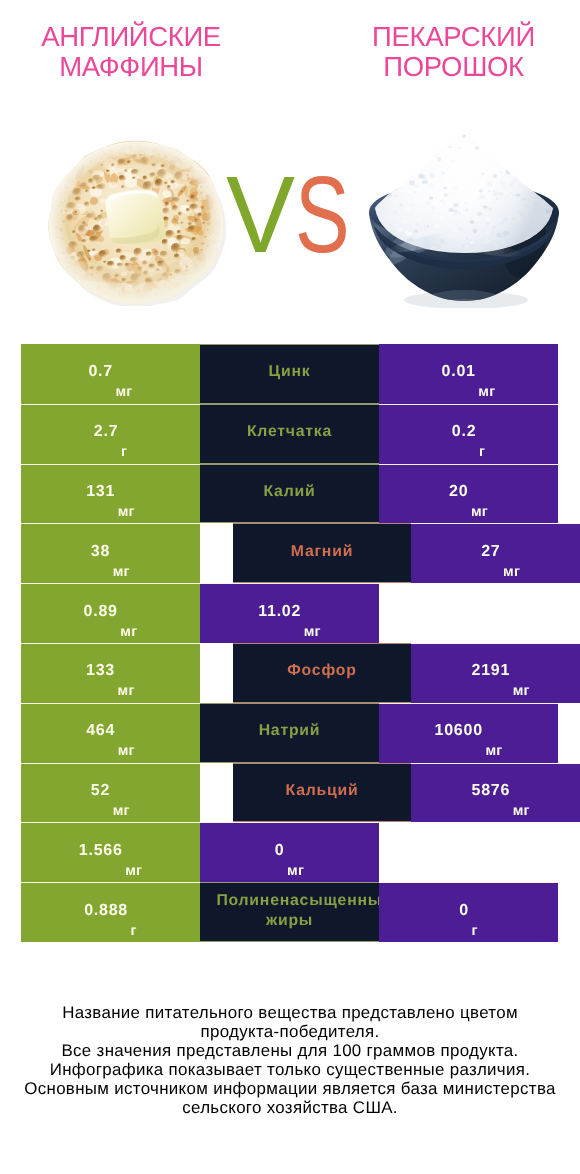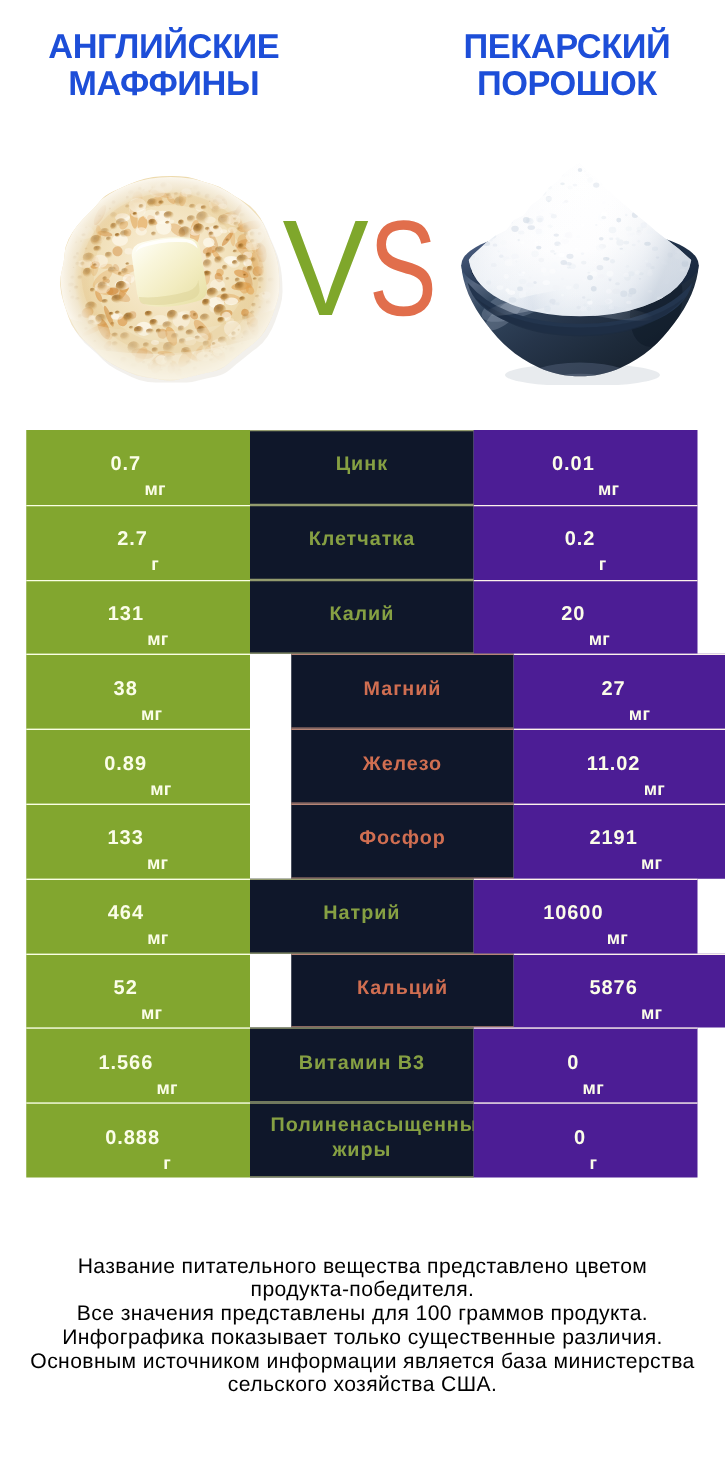--- a/index.html
+++ b/index.html
@@ -1,20 +1,20 @@
 <!DOCTYPE html>
 <html lang="ru"><head>
 <meta charset="utf-8">
 <title>Infographic</title>
 <style>
   html,body{margin:0;padding:0;}
   body{width:580px;height:1174px;background:#fff;font-family:"Liberation Sans",sans-serif;overflow:hidden;position:relative;-webkit-font-smoothing:antialiased;text-rendering:geometricPrecision;}
   .page{position:relative;width:580px;height:1174px;}
   
-  .title{position:absolute;top:22px;font-size:27.5px;line-height:30px;color:#1d4ed8;text-align:center;font-weight:700;letter-spacing:-0.35px;}
+  .title{position:absolute;top:22px;font-size:27.5px;line-height:30px;color:#ec4899;text-align:center;font-weight:400;letter-spacing:-0.35px;}
   #title-left{left:0;width:262px;}
   #title-right{left:324px;width:259px;}
   .photo{position:absolute;}
   #photo-left{left:46px;top:139px;}
   #photo-right{left:367px;top:128px;}
   .vs{position:absolute;top:179px;left:226px;height:72px;font-weight:400;}
   .vs span{position:absolute;display:block;font-size:105px;line-height:72px;transform-origin:0 100%;}
   .vs .v{color:#7FA72B;left:0;top:2px;transform:scaleX(.985) scaleY(1.04);}
   .vs .s{color:#E16E4C;left:69px;top:2px;transform:scaleX(.78) scaleY(1.035);}
   
@@ -977,21 +977,20 @@
         <div class="cell cright">
           <span>27</span>
           <span class="unit">мг</span>
         </div>
       </div>
       <div class="row">
         <div class="cell cleft">
           <span>0.89</span>
           <span class="unit">мг</span>
         </div>
-        <div class="cell cmid w-right">Железо</div>
         <div class="cell cright">
           <span>11.02</span>
           <span class="unit">мг</span>
         </div>
       </div>
       <div class="row">
         <div class="cell cleft">
           <span>133</span>
           <span class="unit">мг</span>
         </div>
@@ -1021,21 +1020,20 @@
         <div class="cell cright">
           <span>5876</span>
           <span class="unit">мг</span>
         </div>
       </div>
       <div class="row">
         <div class="cell cleft">
           <span>1.566</span>
           <span class="unit">мг</span>
         </div>
-        <div class="cell cmid w-left">Витамин B3</div>
         <div class="cell cright">
           <span>0</span>
           <span class="unit">мг</span>
         </div>
       </div>
       <div class="row">
         <div class="cell cleft">
           <span>0.888</span>
           <span class="unit">г</span>
         </div>

